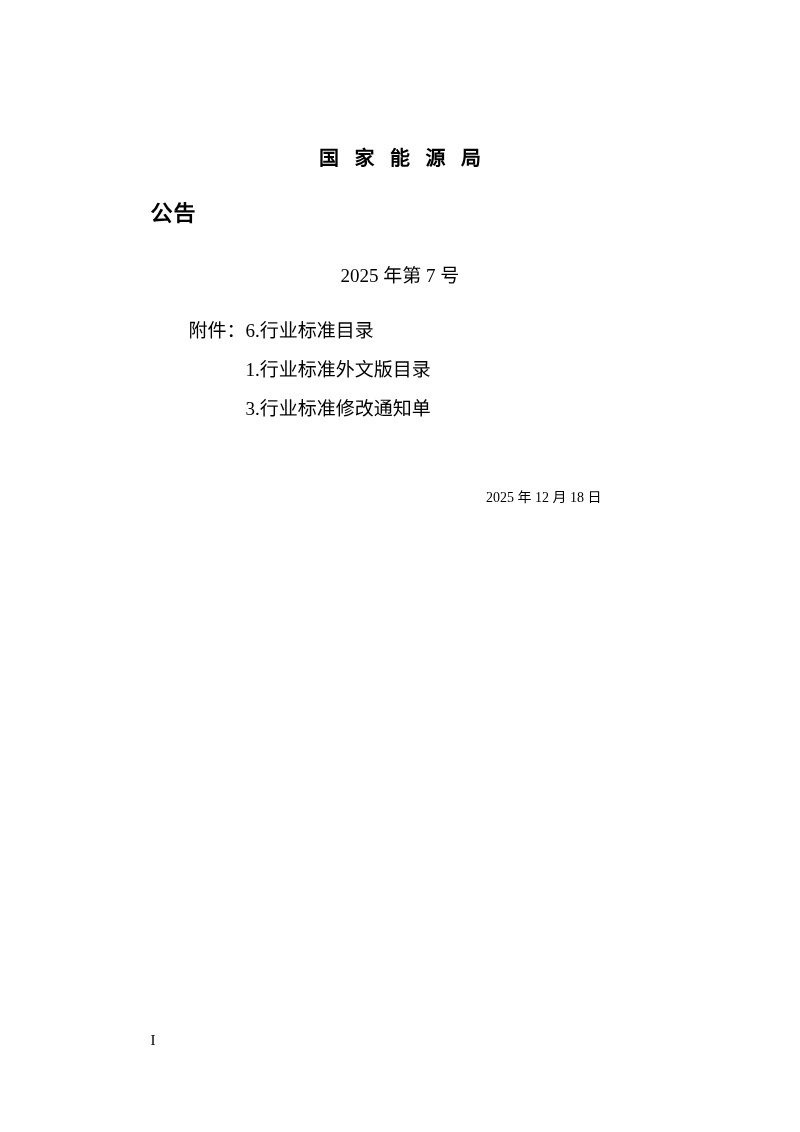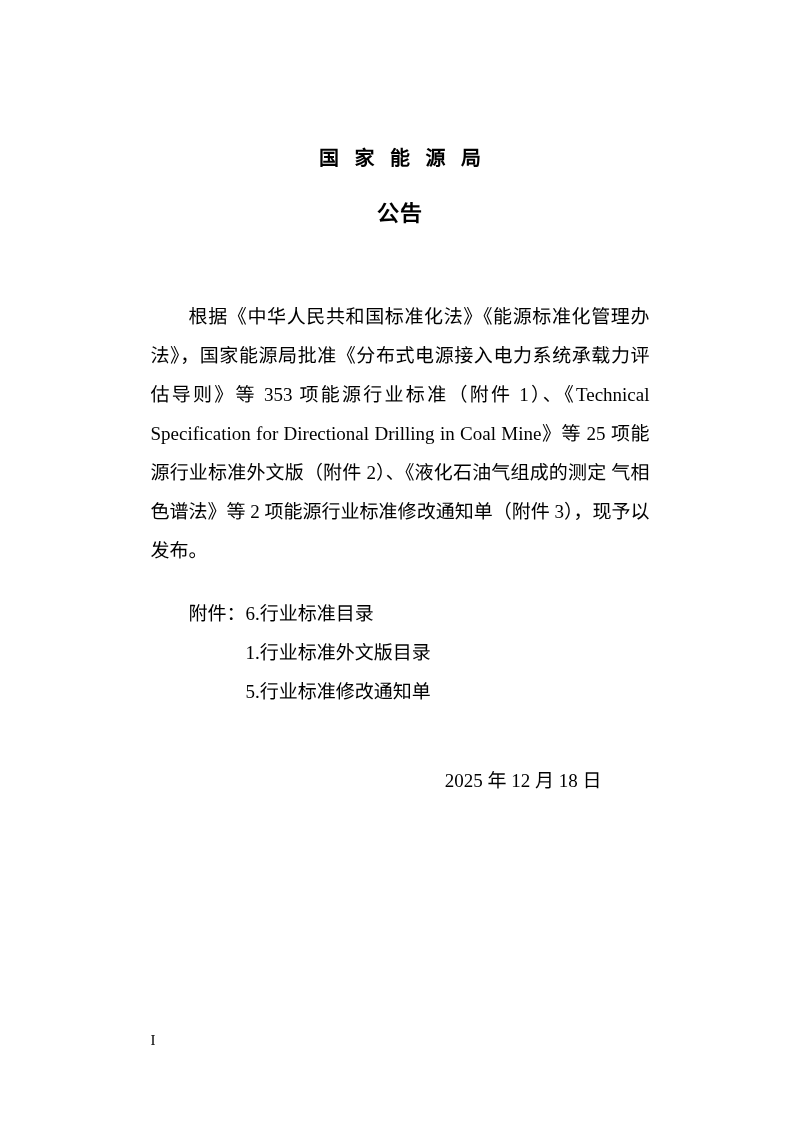--- a/index.html
+++ b/index.html
@@ -19,21 +19,20 @@
     text-align: center;
     font-family: "Liberation Sans", "DejaVu Sans", sans-serif;
     font-weight: bold;
     font-size: 20px;
     line-height: 24px;
     letter-spacing: 5px;
     text-indent: 5px; 
     white-space: pre;
   }
   .doc-type {
-    text-align: center;
     font-family: "Liberation Sans", "DejaVu Sans", sans-serif;
     font-weight: bold;
     font-size: 22px;
     line-height: 26px;
     margin-top: 31px;
     letter-spacing: 1px;
   }
   .doc-number {
     text-align: center;
     font-size: 19px;
@@ -63,51 +62,51 @@
     margin-top: 57px;
     padding-right: 48px;
     text-align: right;
   }
   .signature .issuer {
     font-weight: bold;
     font-size: 20px;
     line-height: 26px;
   }
   .signature .sign-date {
-    font-size: 19px;
+    font-size: 14px;
     line-height: 26px;
     margin-top: 8px;
   }
   .page-number {
     position: absolute;
     left: 95px;
     top: 1031px;
     font-size: 15px;
     line-height: 18px;
   }
 </style>
 </head>
 <body>
 
 <div class="page">
 
   <div class="agency-title">国 家 能 源 局</div>
 
   <div class="doc-type">公告</div>
 
+  <div class="doc-number">2025 年第 7 号</div>
 
-  <div class="body-paragraph">根据《中华人民共和国标准化法》《能源标准化管理办法》，国家能源局批准《分布式电源接入电力系统承载力评估导则》等 353 项能源行业标准（附件 1）、《Technical Specification for Directional Drilling in Coal Mine》等 25 项能源行业标准外文版（附件 2）、《液化石油气组成的测定 气相色谱法》等 2 项能源行业标准修改通知单（附件 3），现予以发布。</div>
 
   <div class="attachments">
     <div class="first-line">
       <span class="att-label">附件：</span>
       <span>6.行业标准目录</span>
     </div>
     <div class="att-item-indent">1.行业标准外文版目录</div>
-    <div class="att-item-indent">5.行业标准修改通知单</div>
+    <div class="att-item-indent">3.行业标准修改通知单</div>
   </div>
 
   <div class="signature">
     <div class="sign-date">2025 年 12 月 18 日</div>
   </div>
 
   <div class="page-number">I</div>
 
 </div>
 

